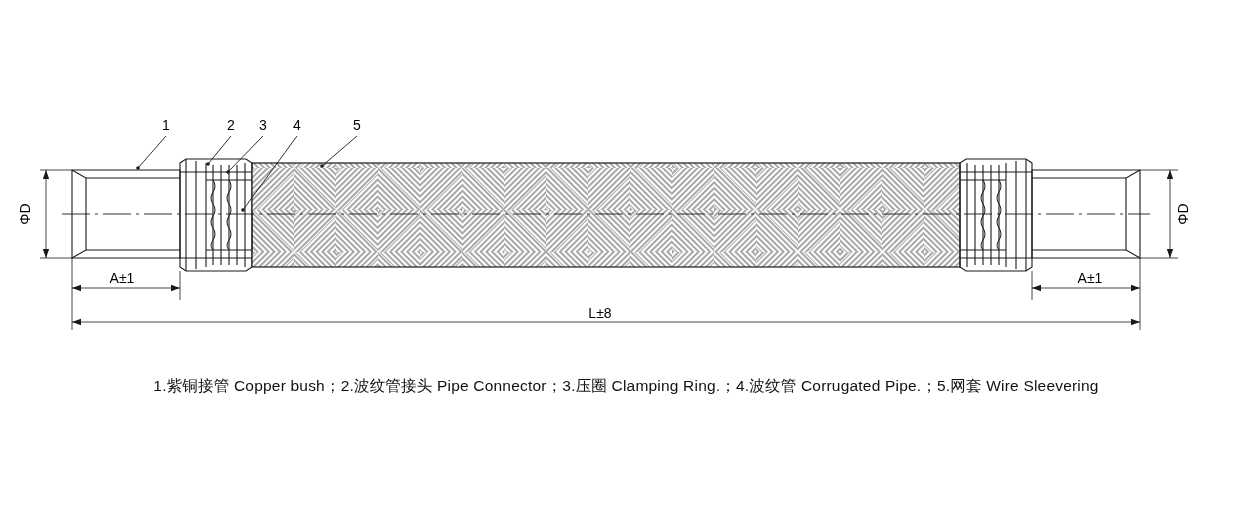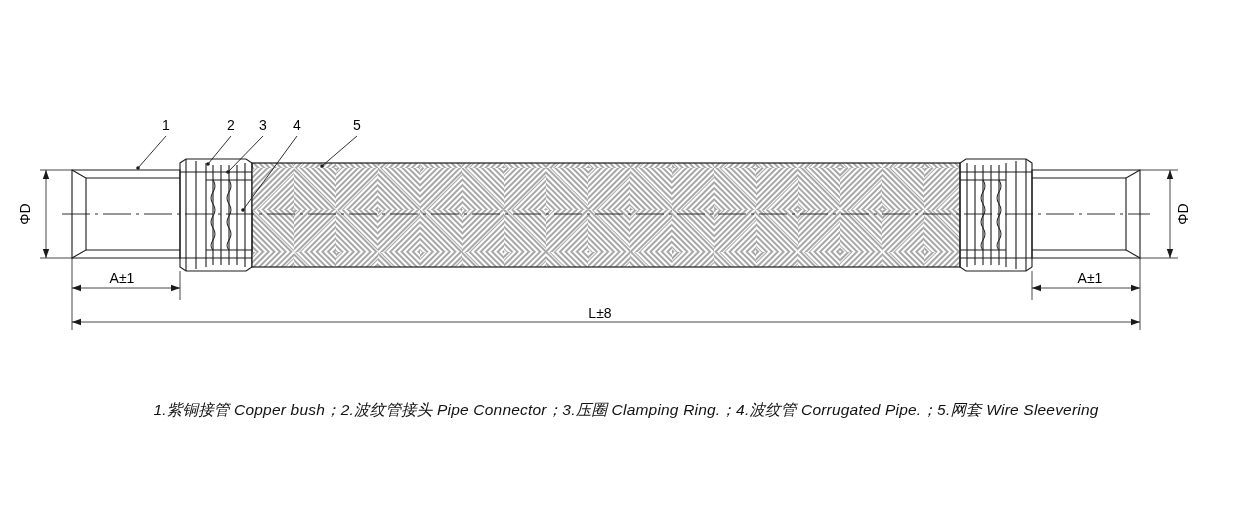--- a/index.html
+++ b/index.html
@@ -23,28 +23,27 @@
   }
   svg.drawing {
     position: absolute;
     left: 0; top: 0;
     width: 1252px;
     height: 530px;
   }
   .legend {
     position: absolute;
     left: 0;
-    top: 400px;
+    top: 376px;
     width: 1252px;
     text-align: center;
     font-size: 15.5px;
     letter-spacing: 0.2px;
     color: #111;
     white-space: nowrap;
-    font-style: italic;
   }
   text {
     font-family: "Liberation Sans", sans-serif;
     fill: #000;
   }
   .calloutnum { font-size: 14px; }
   .dimtext { font-size: 14px; }
 </style>
 </head>
 <body>

